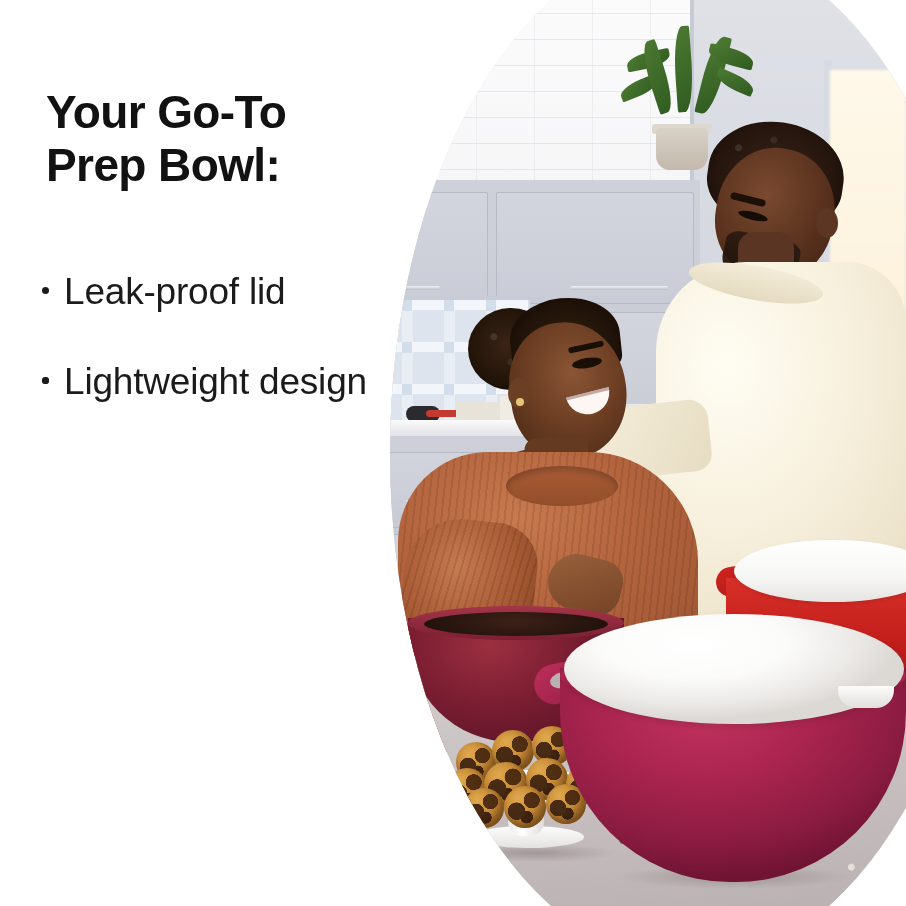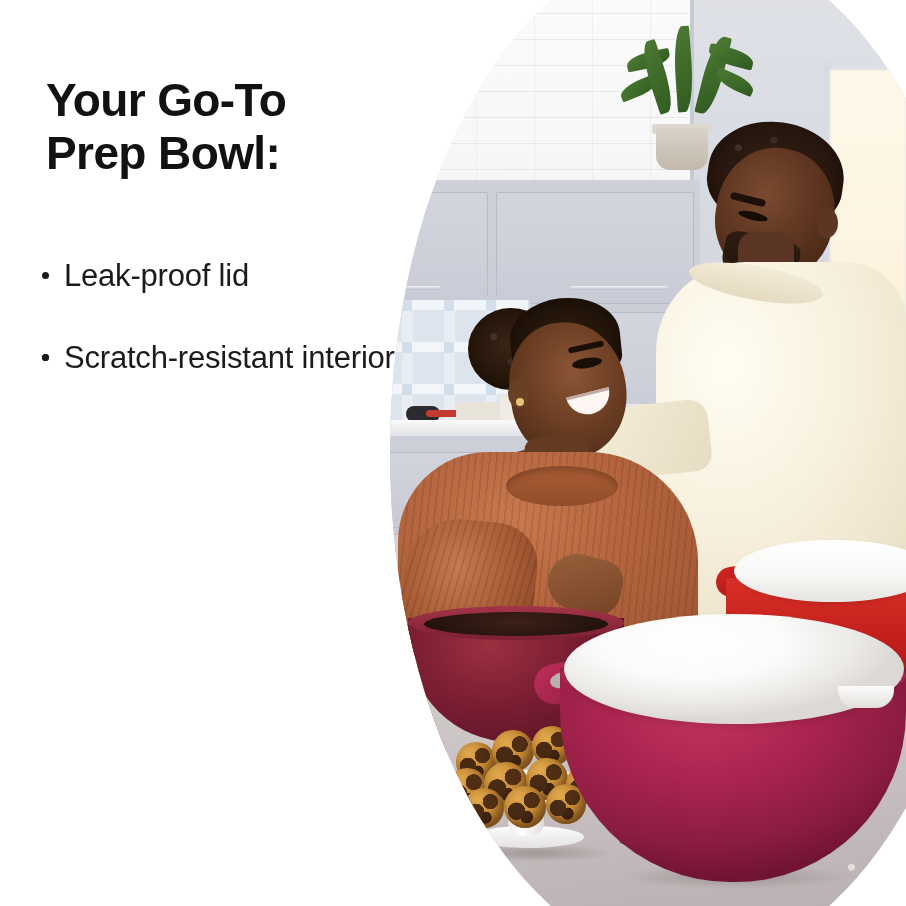--- a/index.html
+++ b/index.html
@@ -11,38 +11,38 @@
   }
   .canvas{
     position:relative;
     width:906px;height:906px;
     background:#ffffff;
     overflow:hidden;
   }
 
   
   .text-col{
-    position:absolute;left:0;top:4px;width:420px;height:877px;
+    position:absolute;left:0;top:16px;width:420px;height:877px;
     z-index:30;
   }
   .headline{
     position:absolute;left:46px;top:70px;width:340px;
     font-size:46px;line-height:1.16;
     font-weight:bold;
     letter-spacing:-0.6px;
     color:#121212;
     white-space:pre-line;
   }
   .bullets{
     position:absolute;left:40px;top:252px;width:370px;
   }
   .bullet{
     position:relative;
     padding-left:24px;
-    font-size:31px;
+    font-size:37px;
     line-height:1.30;
     color:#1b1b1b;
     font-weight:400;
     letter-spacing:-0.2px;
     margin-bottom:42px;
   }
   .bullet:last-child{margin-bottom:0;}
   .bullet .dot{
     position:absolute;left:2px;top:0.52em;
     width:7px;height:7px;border-radius:50%;
@@ -625,22 +625,22 @@
 
       <div class="bullet">
         <span class="dot"></span>
         <span>Leak-proof lid</span>
       </div>
 
       <div class="bullet">
         <span class="dot"></span>
       </div>
 
-
       <div class="bullet">
         <span class="dot"></span>
-        <span>Scratch-resistant interior</span>
+        <span>Lightweight design</span>
       </div>
+
 
     </div>
   </div>
 
 </div>
 
 </body></html>

